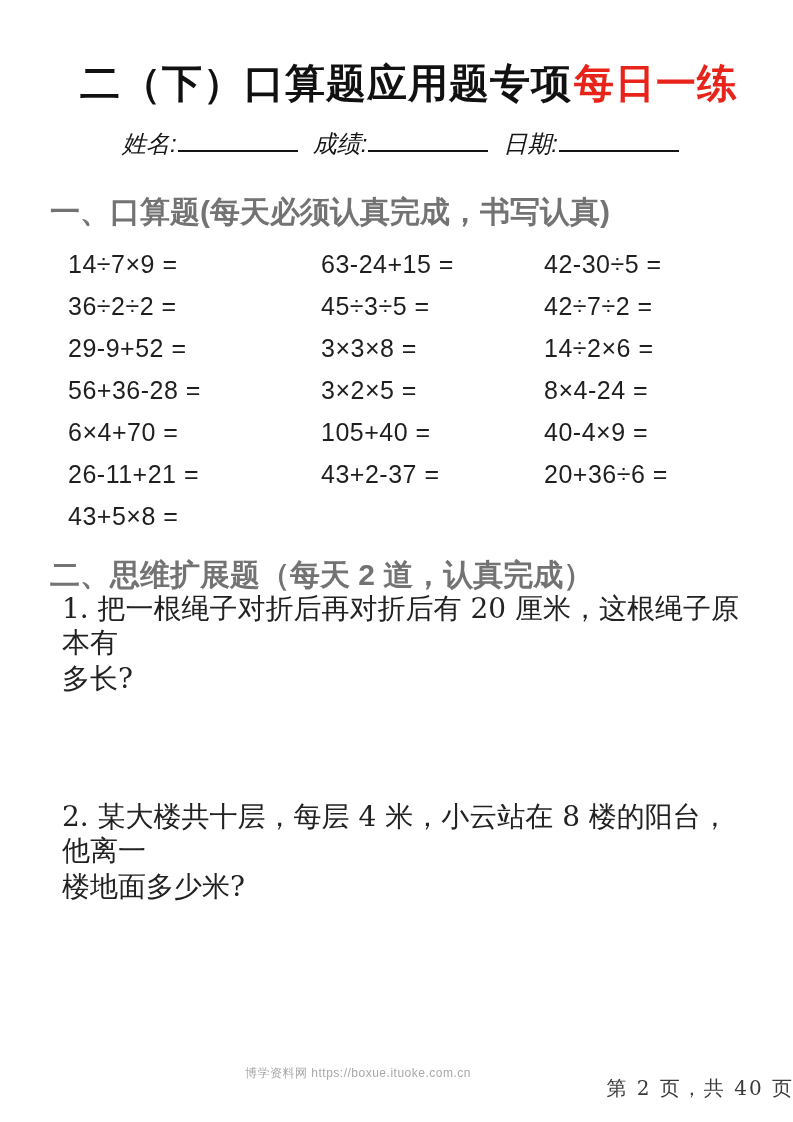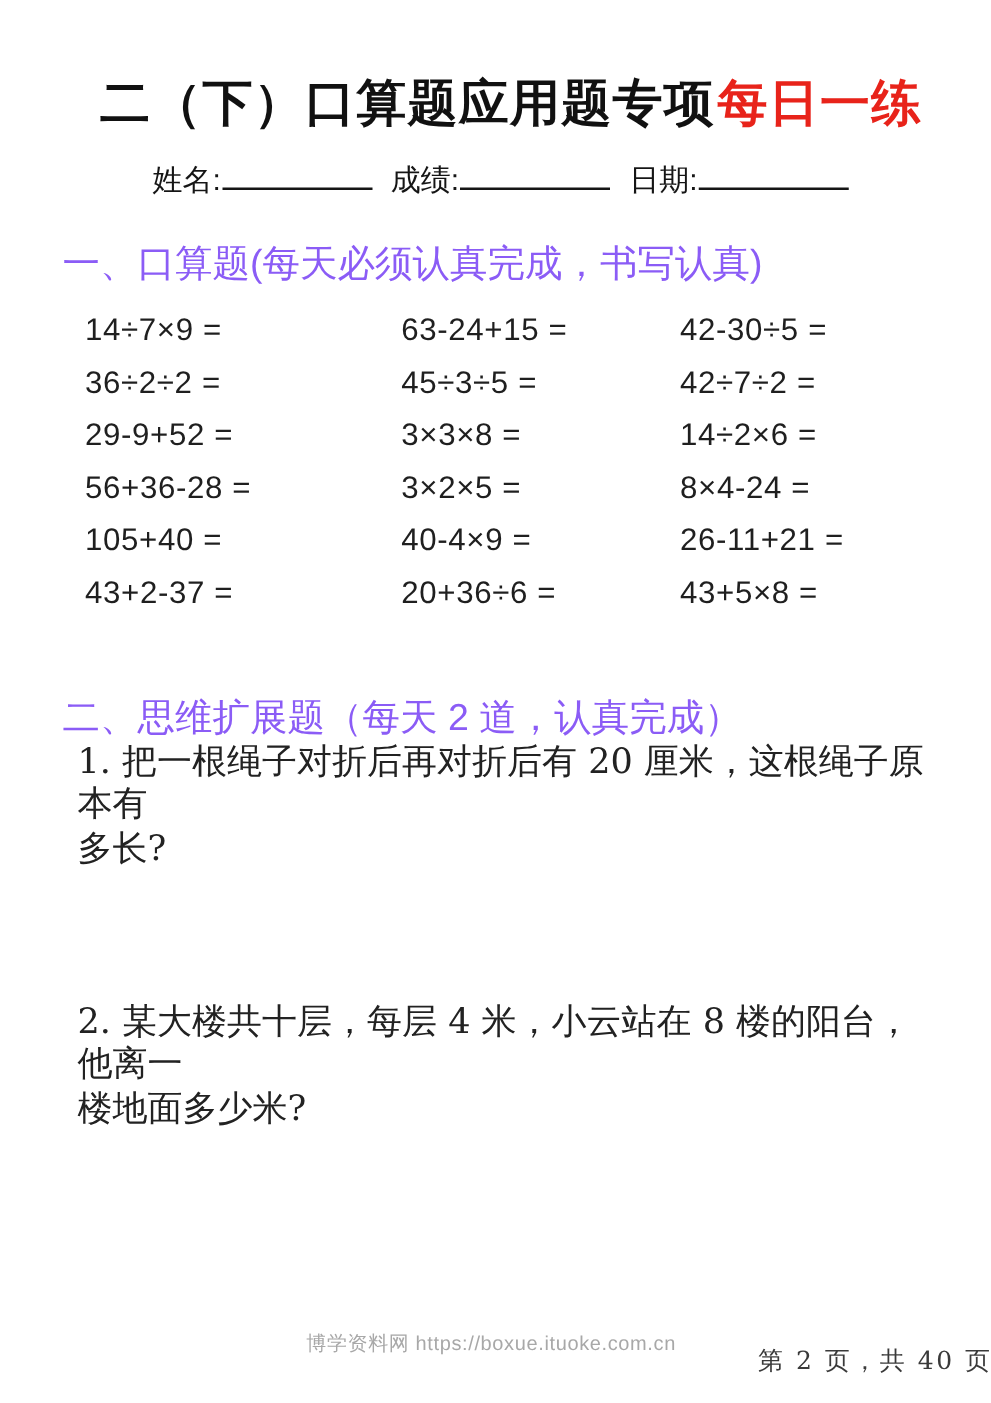--- a/index.html
+++ b/index.html
@@ -30,37 +30,38 @@
 
   
   .meta {
     position: absolute;
     left: 118px;
     top: 124px;
     font-size: 24px;
     line-height: 34px;
     white-space: nowrap;
     color: #151515;
+    font-style: italic;
   }
   .meta .uline {
     display: inline-block;
     width: 120px;
     height: 1.05em;
     border-bottom: 2px solid #151515;
     margin-right: 14px;
   }
 
   
   .sec-heading {
     position: absolute;
     left: 47px;
     font-size: 30px;
     line-height: 34px;
-    font-weight: normal;
-    color: #8b5cf6;
+    font-weight: bold;
+    color: #737373;
     white-space: nowrap;
   }
   #sec1-heading { top: 192px; }
   #sec2-heading { top: 555px; text-align: right; }
 
   
   .math-grid {
     position: absolute;
     left: 64px;
     top: 240px;
@@ -86,21 +87,21 @@
     color: #222222;
   }
   #problem-1 { top: 588px; }
   #problem-2 { top: 796px; }
 
   
   .watermark {
     position: absolute;
     left: 242px;
     top: 1062px;
-    font-size: 16px;
+    font-size: 12px;
     letter-spacing: 0.5px;
     color: #a8a8a8;
     white-space: nowrap;
     z-index: 1;
   }
   .page-info {
     position: absolute;
     left: 0;
     right: 0;
     top: 1072px;
@@ -134,20 +135,21 @@
     <div>42-30÷5 =</div>
     <div>36÷2÷2 =</div>
     <div>45÷3÷5 =</div>
     <div>42÷7÷2 =</div>
     <div>29-9+52 =</div>
     <div>3×3×8 =</div>
     <div>14÷2×6 =</div>
     <div>56+36-28 =</div>
     <div>3×2×5 =</div>
     <div>8×4-24 =</div>
+    <div>6×4+70 =</div>
     <div>105+40 =</div>
     <div>40-4×9 =</div>
     <div>26-11+21 =</div>
     <div>43+2-37 =</div>
     <div>20+36÷6 =</div>
     <div>43+5×8 =</div>
   </div>
 
   <div class="sec-heading" id="sec2-heading">二、思维扩展题（每天 2 道，认真完成）</div>
 

